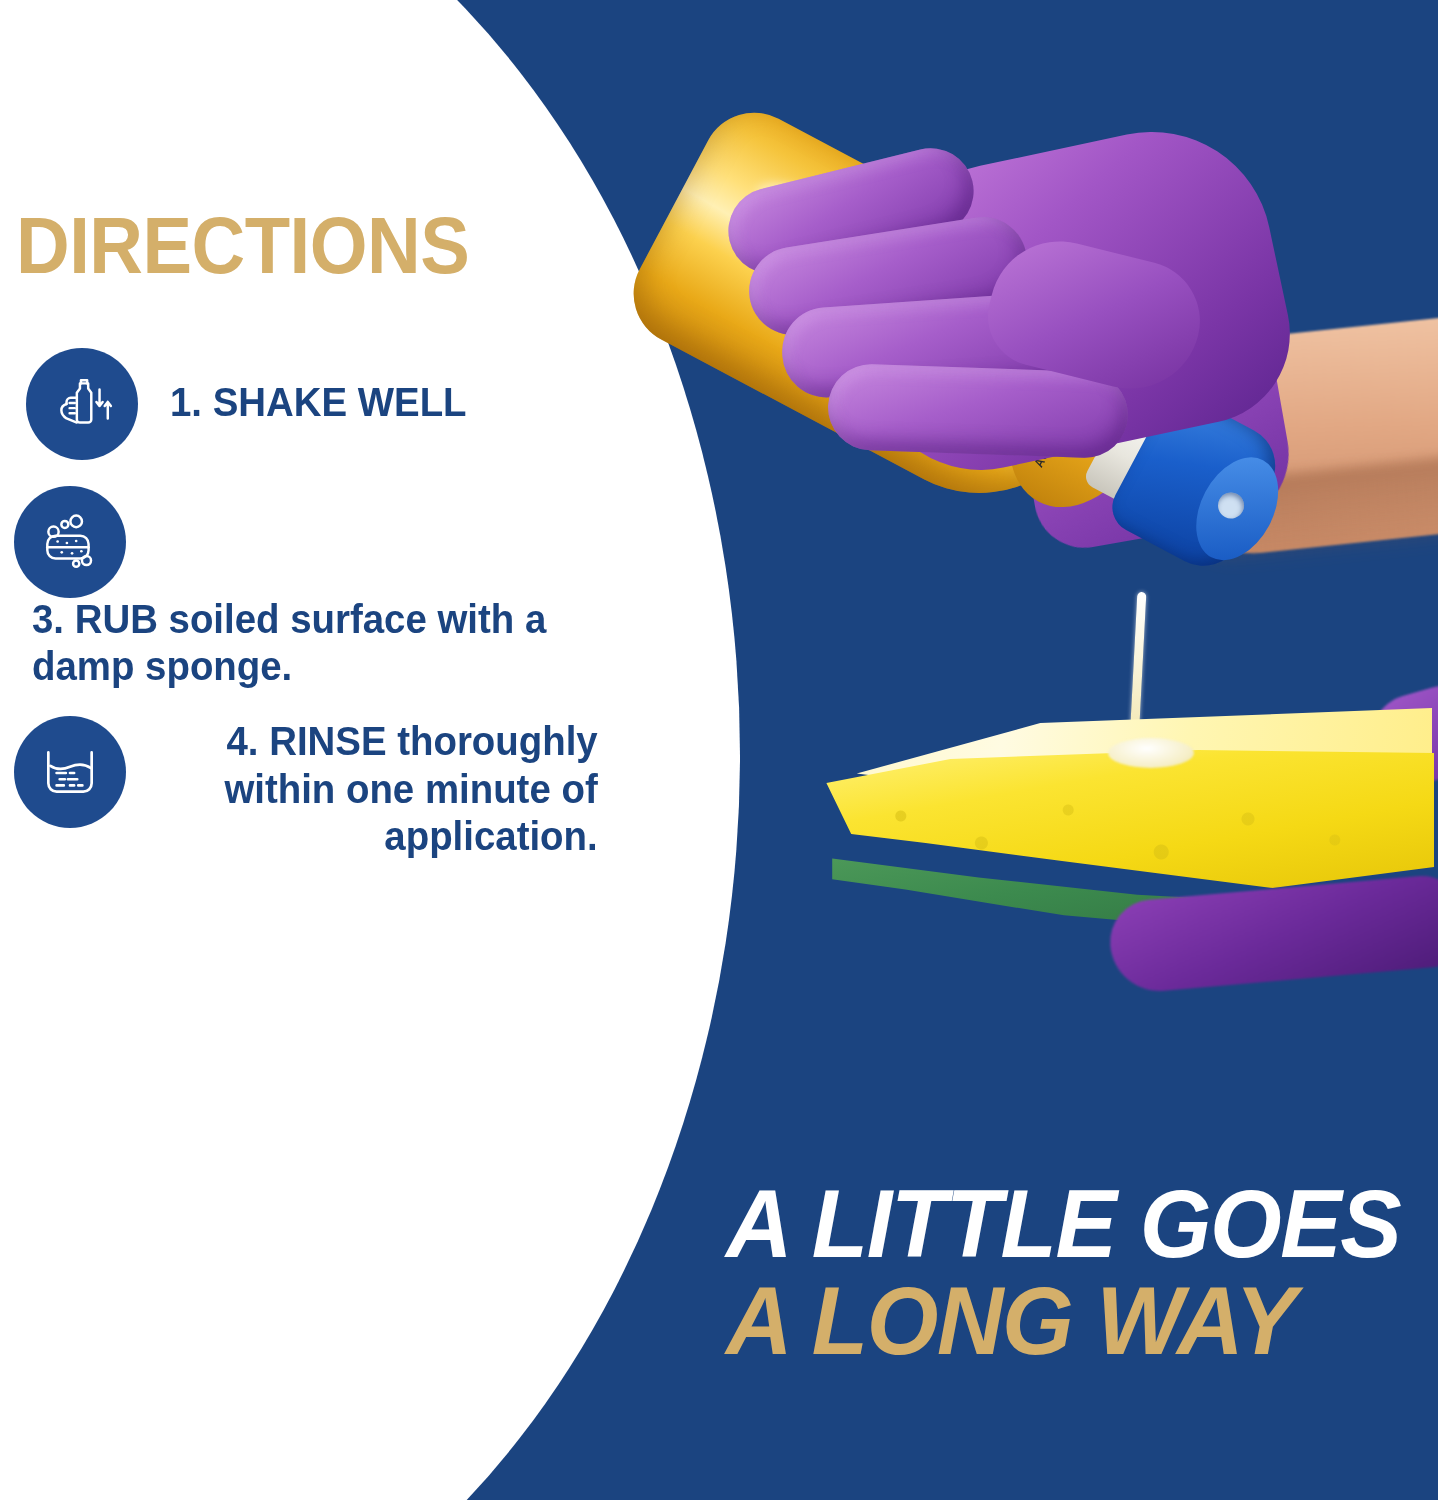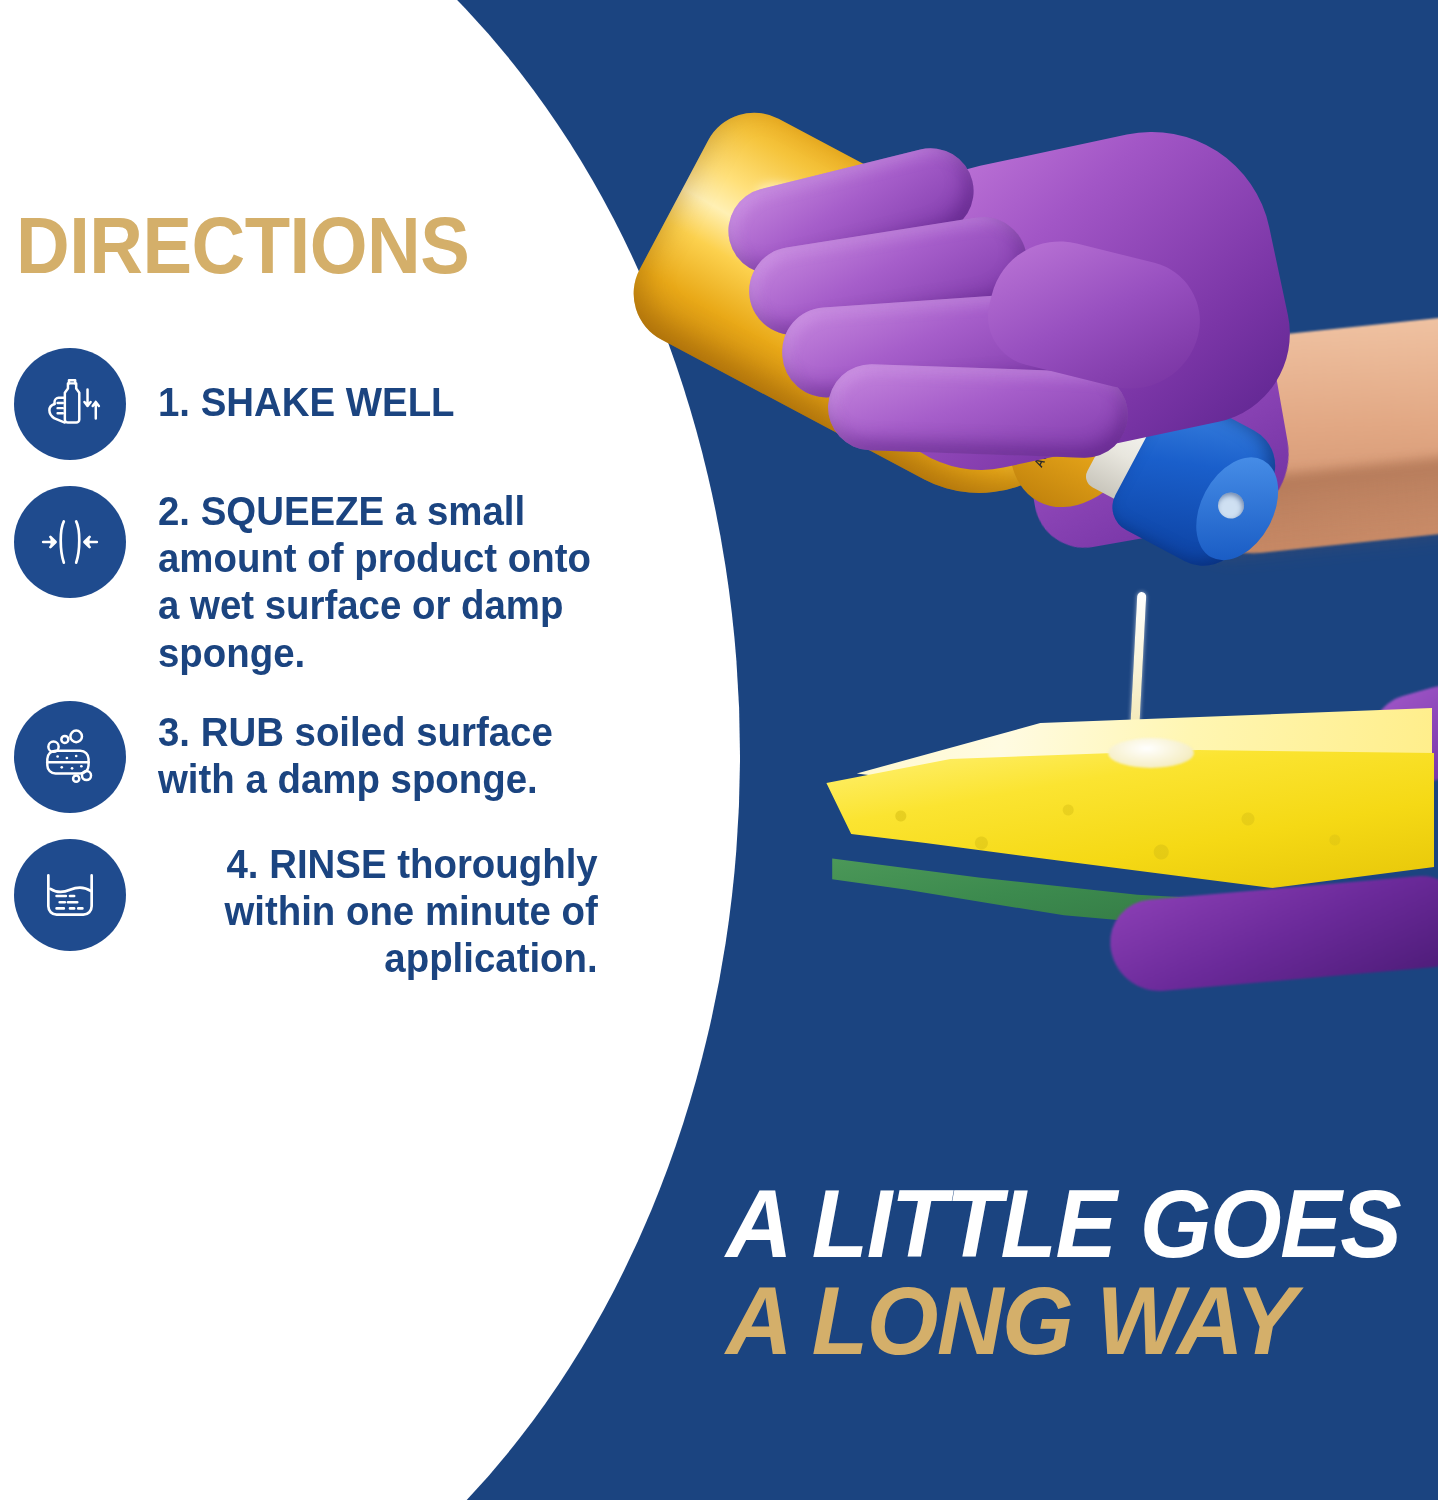--- a/index.html
+++ b/index.html
@@ -100,23 +100,23 @@
     font-weight: 700;
     font-family: "Liberation Sans Narrow", "Liberation Sans", sans-serif;
     transform: scaleX(0.96);
     transform-origin: left top;
   }
 
   
   .step.align-mid .step-text { align-self: center; margin-top: -2px; }
   .step.align-top .step-text { margin-top: 2px; }
 
-  .s1 { margin-bottom: 26px; }
+  .s1 { margin-bottom: 26px; margin-left: 12px; }
   .s2 { margin-bottom: 24px; }
-  .s3 { margin-bottom: 26px; }
+  .s3 { margin-bottom: 26px; flex-direction: column; }
   .s4 { margin-bottom: 26px; text-align: right; }
 
   
   .photo {
     position: absolute;
     left: 560px;
     top: 0;
     width: 878px;
     height: 1180px;
     overflow: hidden;
@@ -512,33 +512,20 @@
             <path d="M27 26h-6a4 4 0 0 0-4 4v2"></path>
             <path d="M17 32c-3 1-5 3-5 6s2 6 5 8l10 4"></path>
             <path d="M20 31h5M20 36h5M20 41h5"></path>
             <path d="M49 18v16m0 0-3-4m3 4 3-4"></path>
             <path d="M57 46V30m0 0-3 4m3-4 3 4"></path>
           </svg>
         </div>
         <div class="step-text">1. SHAKE WELL</div>
       </div>
 
-      <div class="step s2 align-top">
-        <div class="step-icon">
-          <svg viewBox="0 0 64 64" fill="none" stroke="#ffffff" stroke-width="2.6" stroke-linecap="round" stroke-linejoin="round">
-            <path d="M26 12c-4 8-4 28 0 40"></path>
-            <path d="M38 12c4 8 4 28 0 40"></path>
-            <path d="M6 32h11"></path>
-            <path d="M13 27l5 5-5 5" fill="#ffffff" stroke="#ffffff"></path>
-            <path d="M58 32H47"></path>
-            <path d="M51 27l-5 5 5 5" fill="#ffffff" stroke="#ffffff"></path>
-          </svg>
-        </div>
-        <div class="step-text">2. SQUEEZE a small amount of product onto a wet surface or damp sponge.</div>
-      </div>
 
       <div class="step s3 align-mid">
         <div class="step-icon">
           <svg viewBox="0 0 64 64" fill="none" stroke="#ffffff" stroke-width="2.4" stroke-linecap="round" stroke-linejoin="round">
             <rect x="10" y="26" width="40" height="22" rx="8"></rect>
             <path d="M10 37h40"></path>
             <circle cx="20" cy="31.5" r="1.3" fill="#ffffff" stroke="none"></circle>
             <circle cx="29" cy="33" r="1.3" fill="#ffffff" stroke="none"></circle>
             <circle cx="38" cy="31" r="1.3" fill="#ffffff" stroke="none"></circle>
             <circle cx="24" cy="42" r="1.3" fill="#ffffff" stroke="none"></circle>

